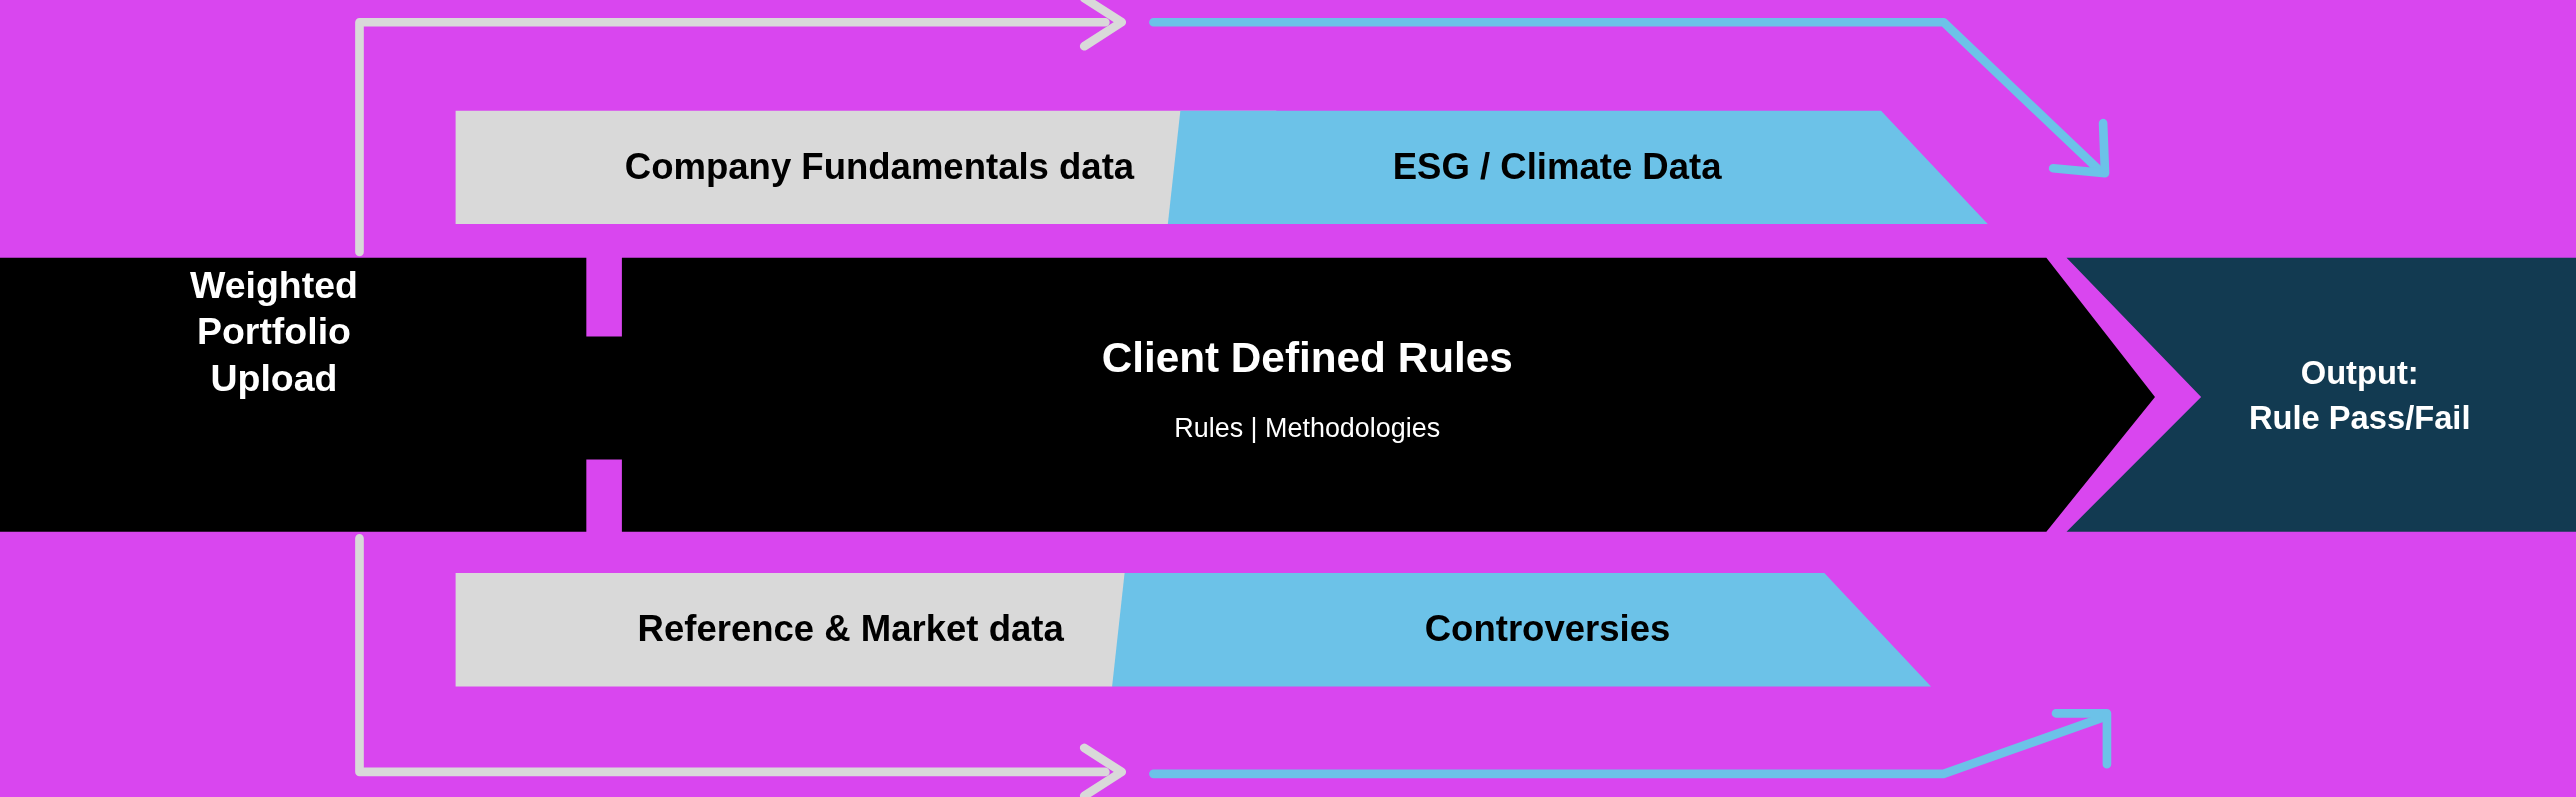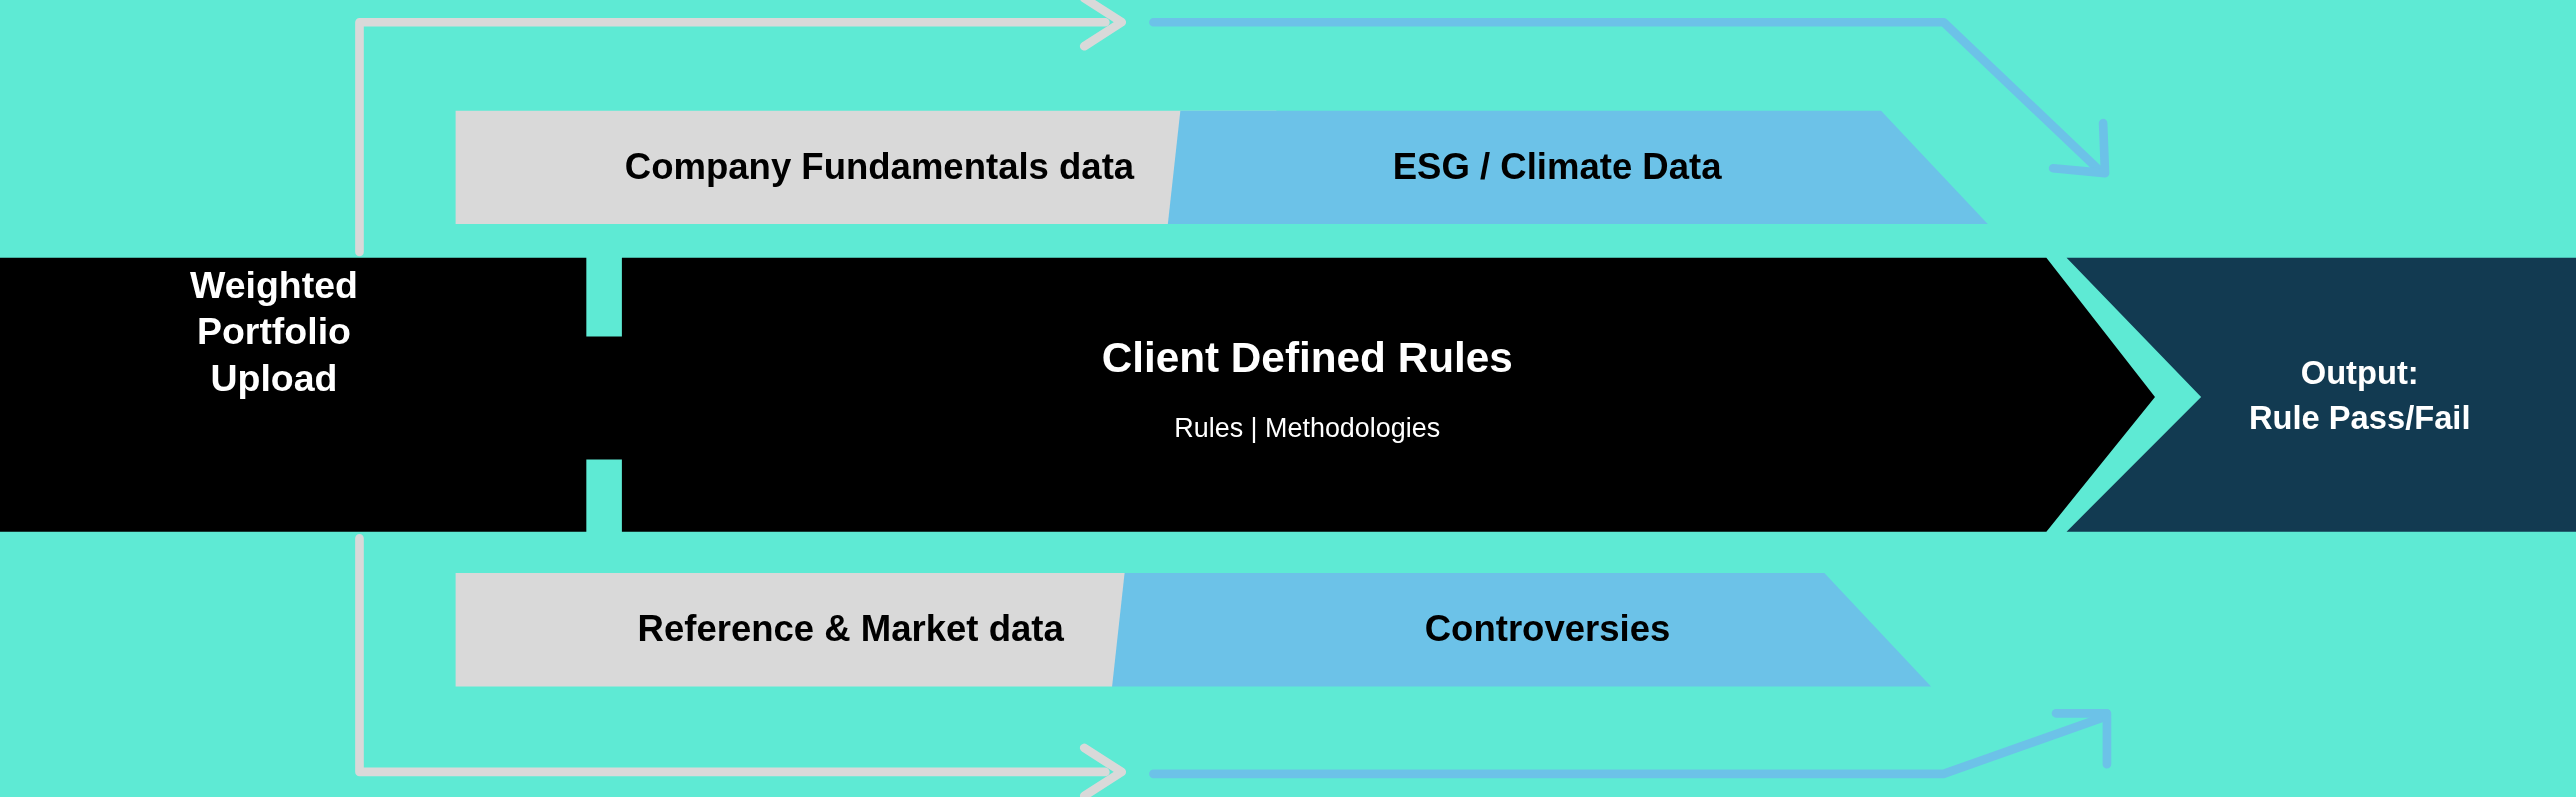--- a/index.html
+++ b/index.html
@@ -8,21 +8,21 @@
     padding: 0;
     background: #ffffff;
   }
   body {
     font-family: "Liberation Sans", sans-serif;
   }
   #stage {
     position: relative;
     width: 2576px;
     height: 798px;
-    background: #5eead4;
+    background: #d946ef;
     overflow: hidden;
     text-decoration: underline;
   }
   #diagram-svg {
     position: absolute;
     top: 0;
     left: 0;
     width: 2576px;
     height: 798px;
     display: block;

